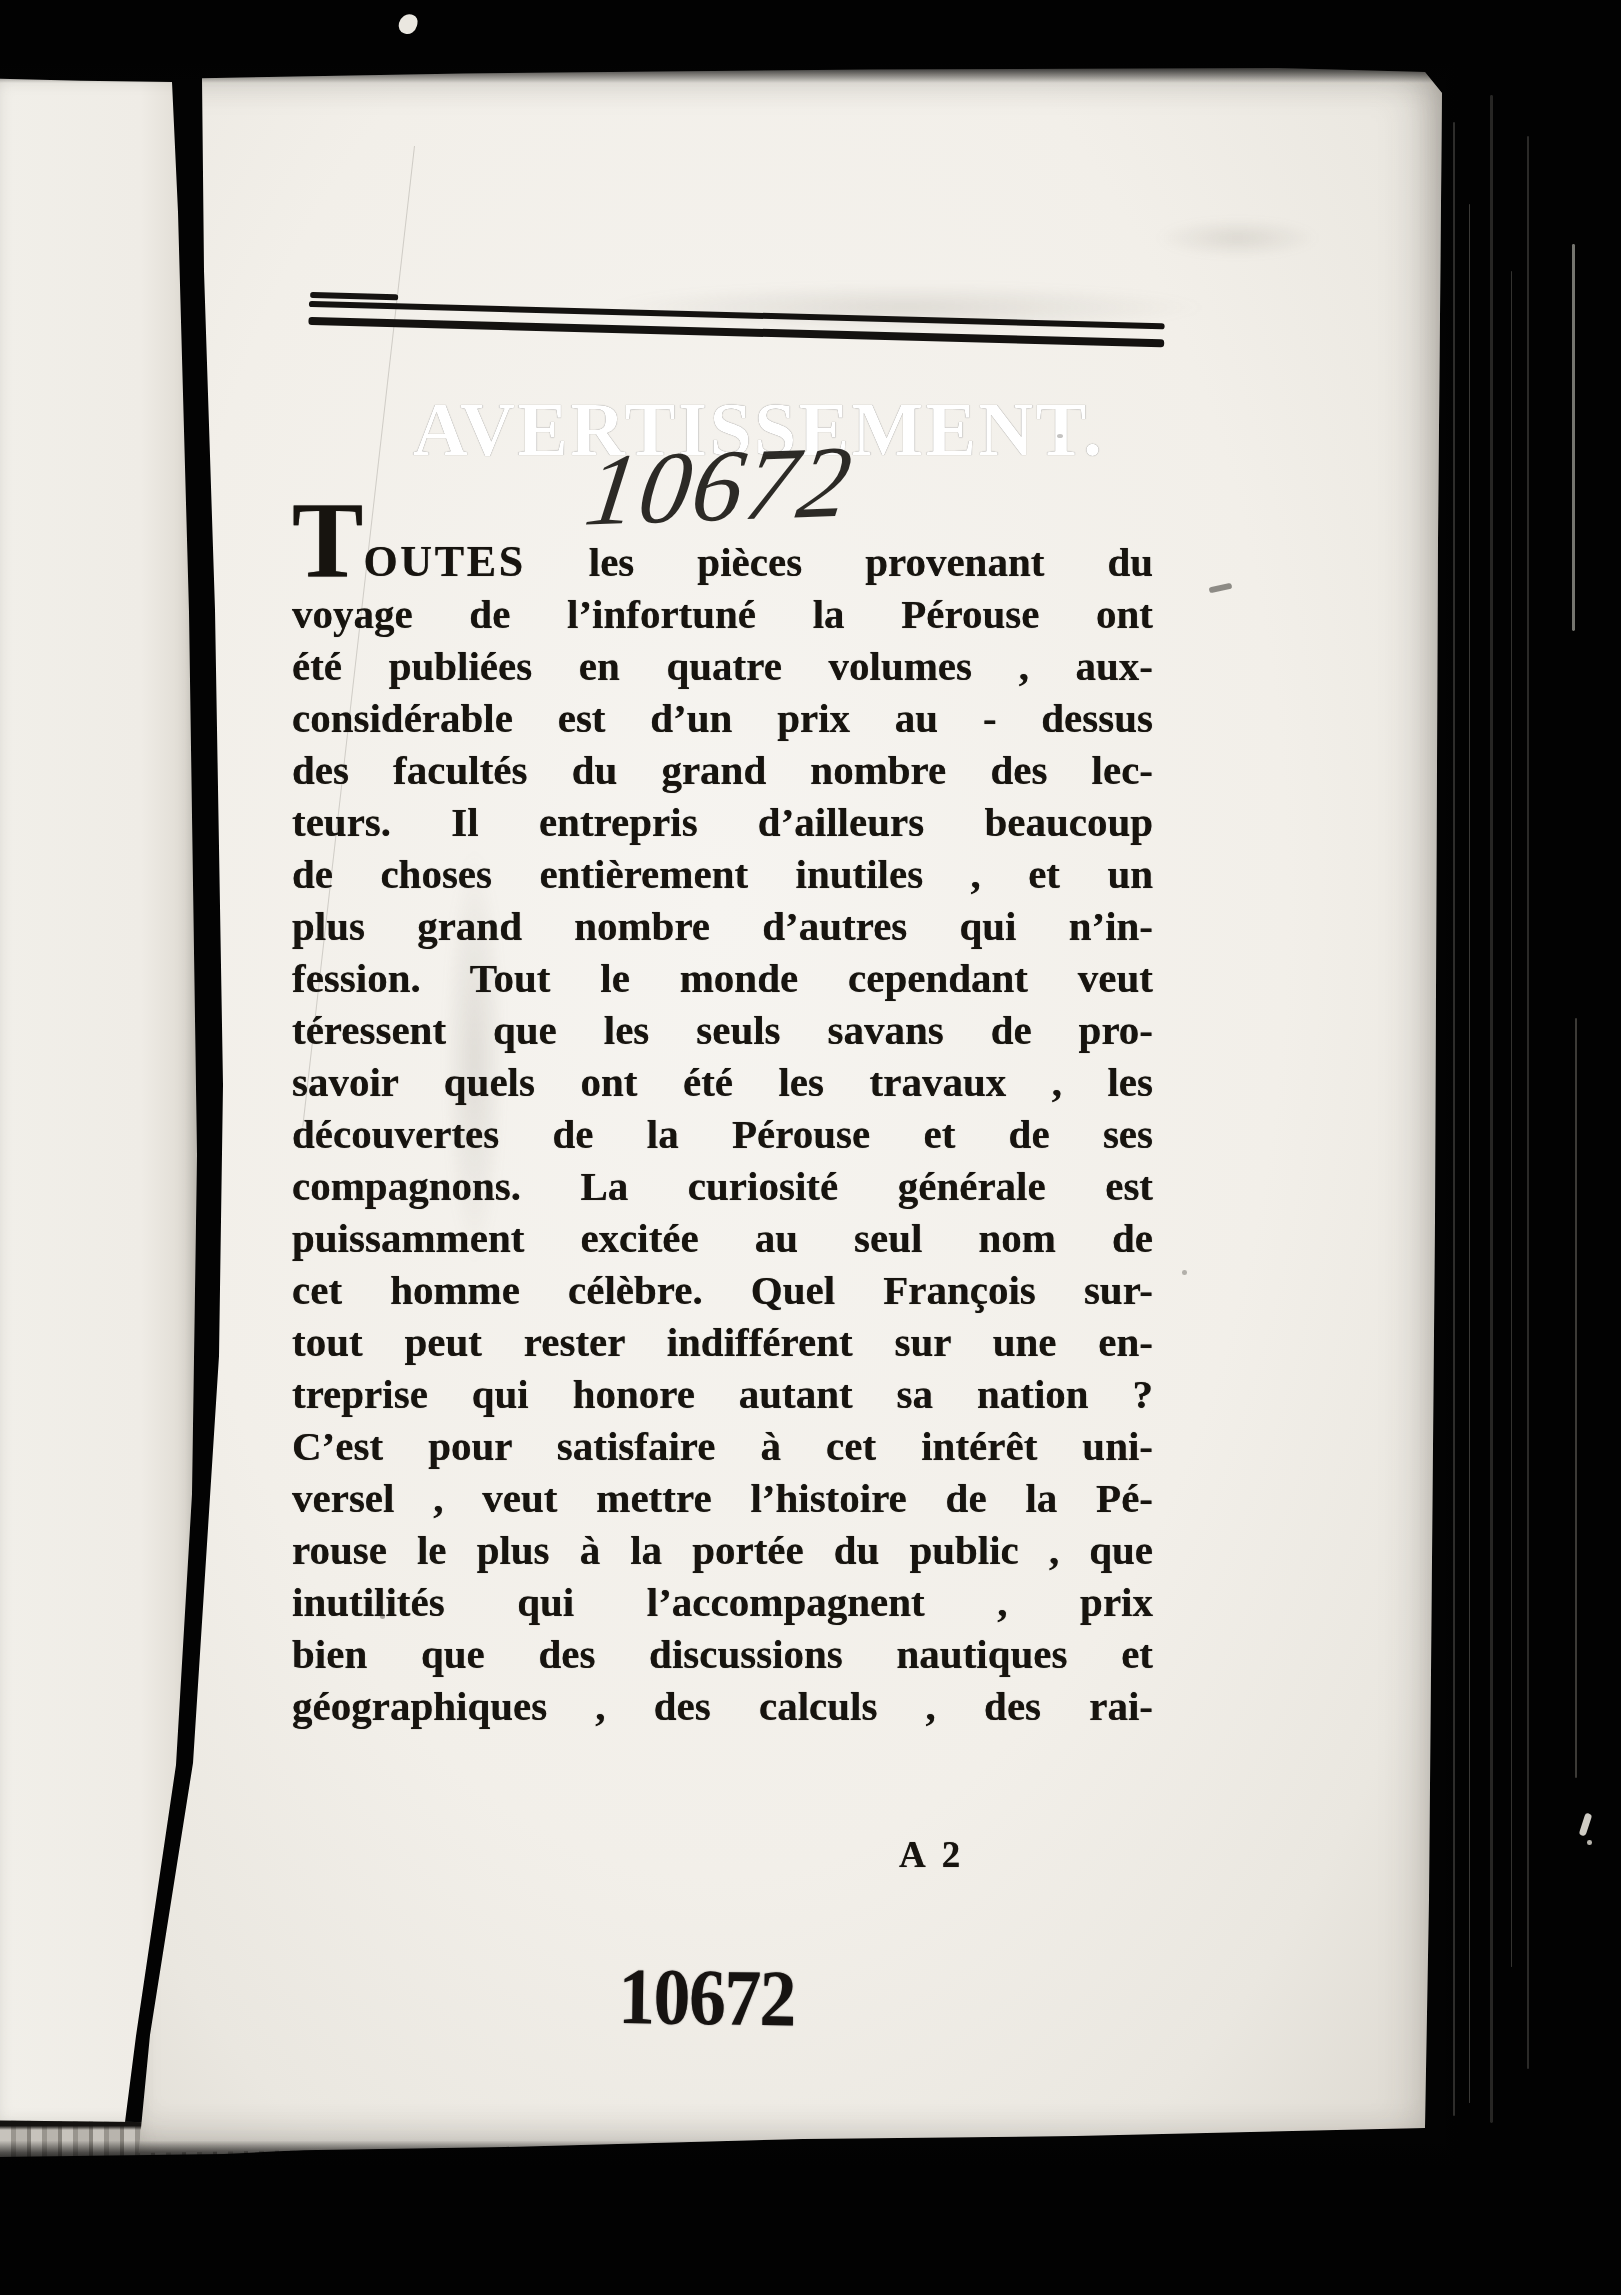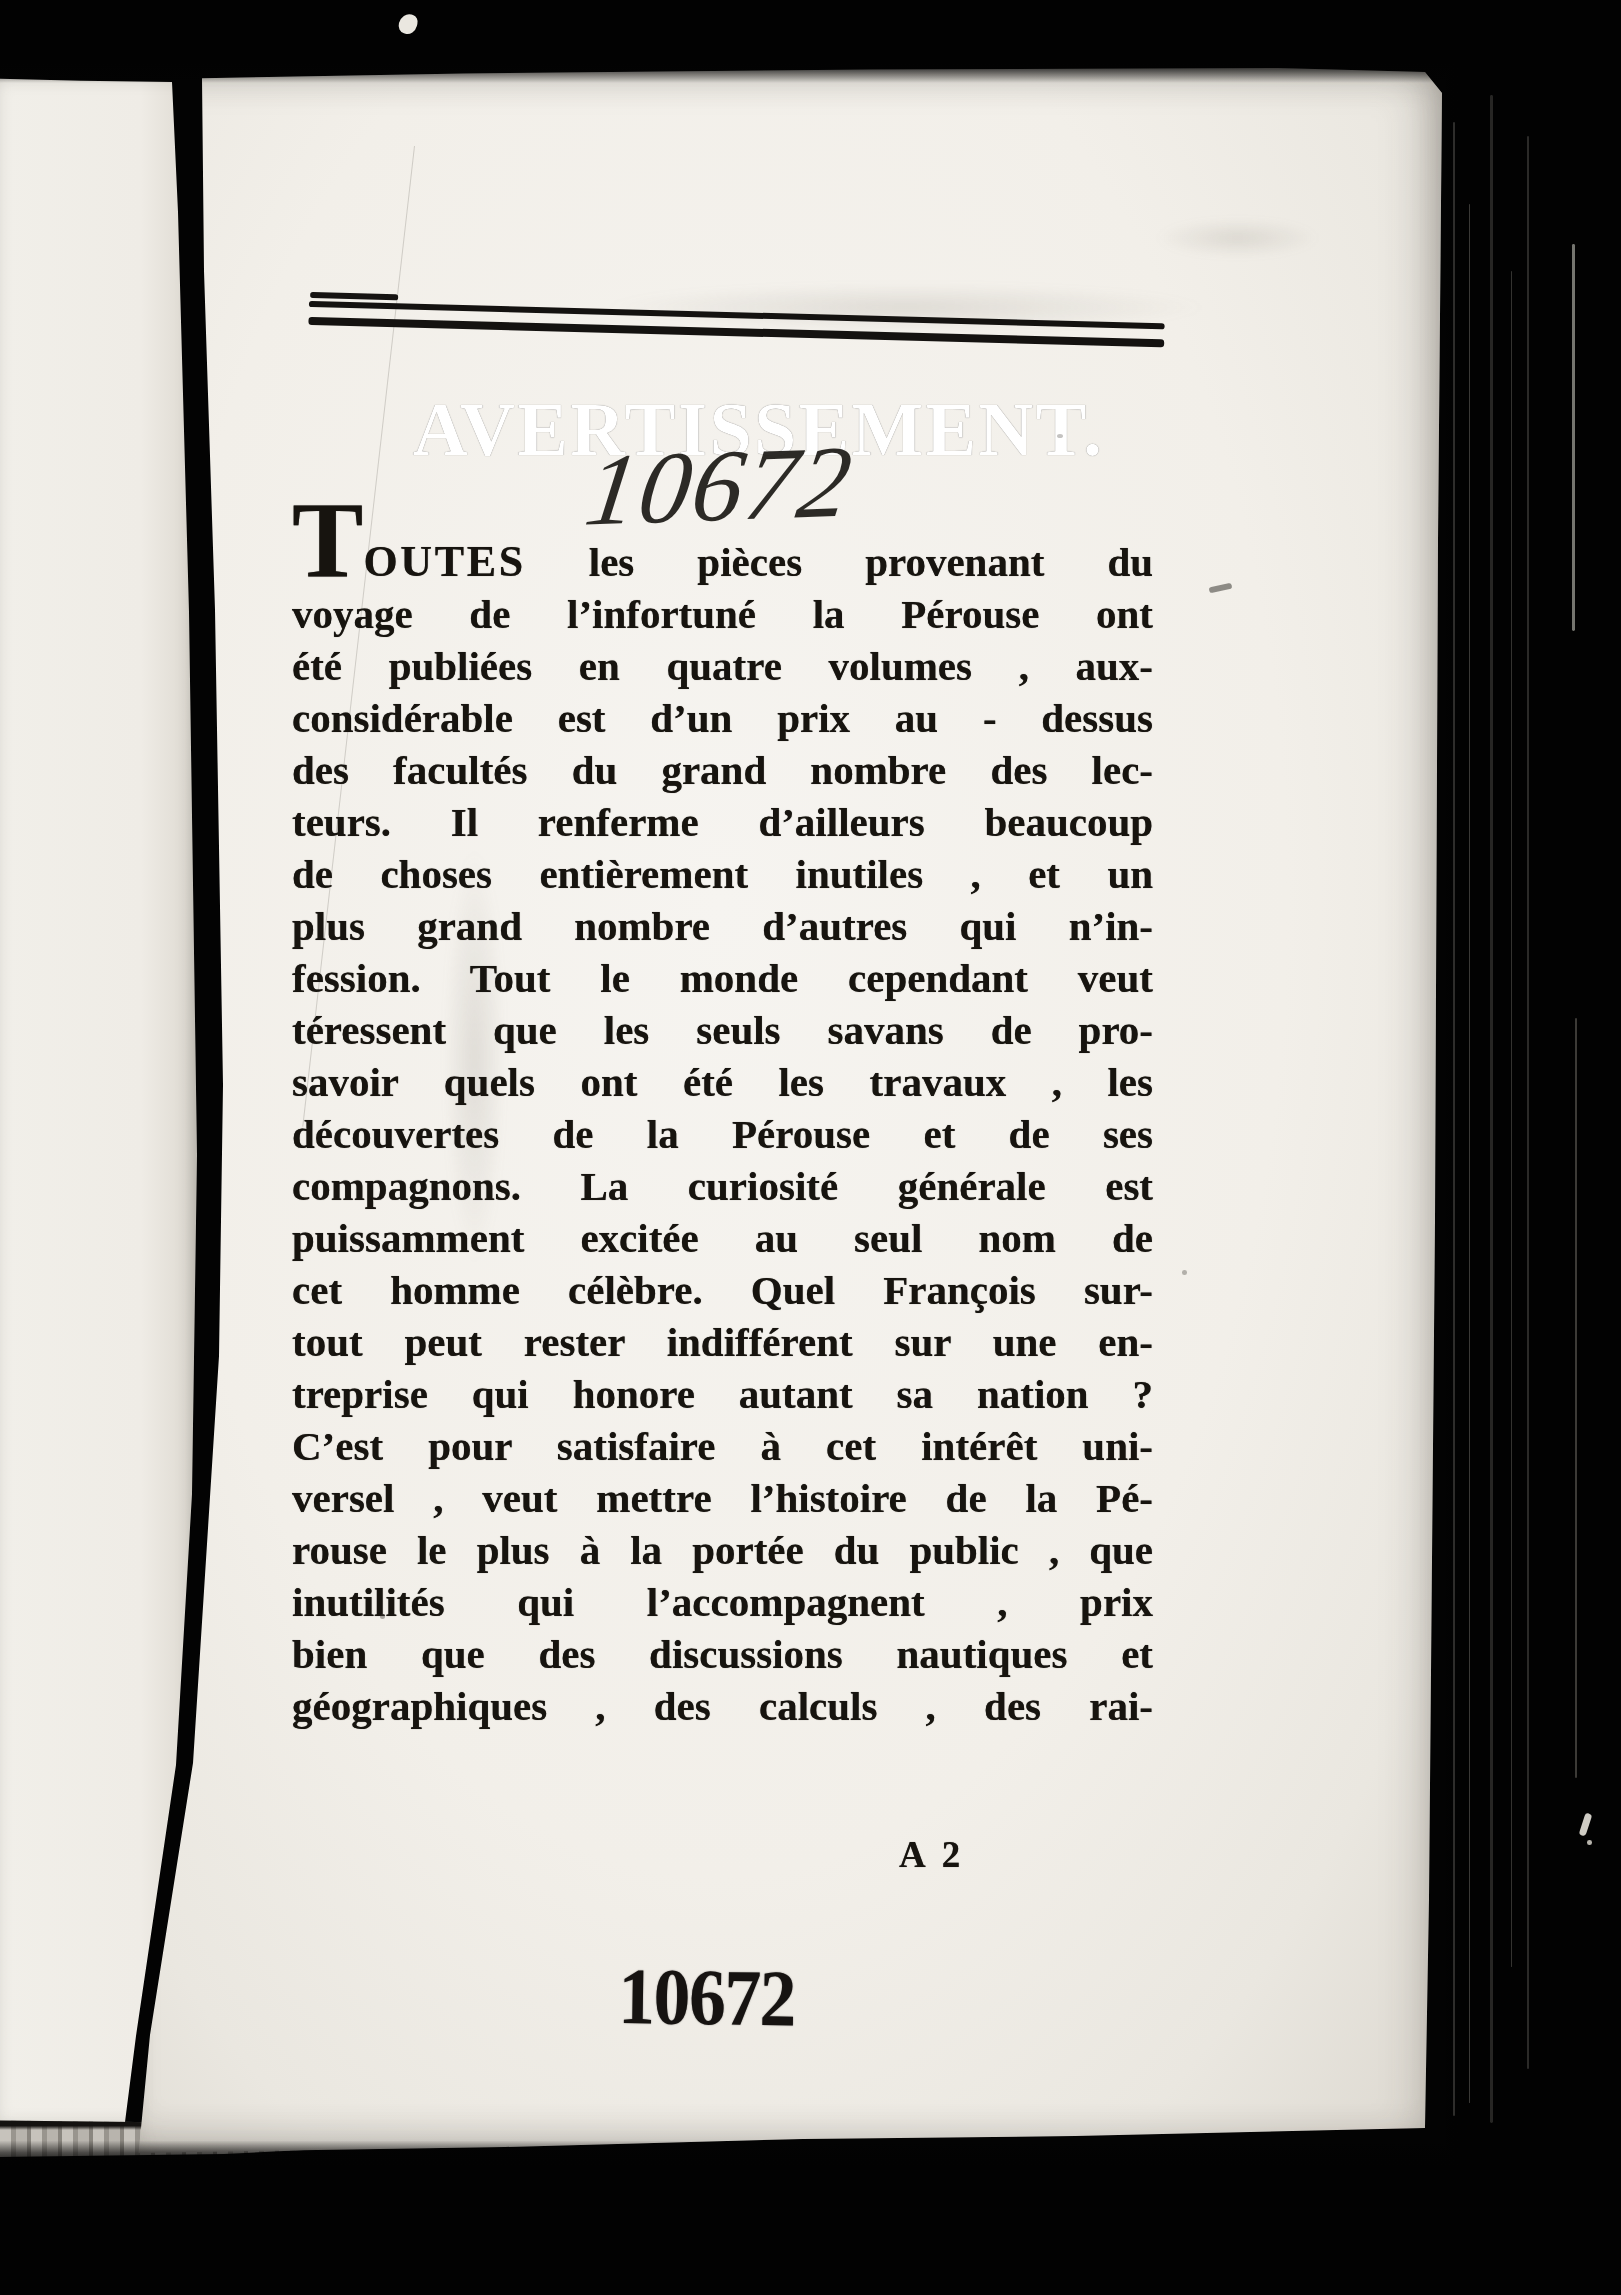--- a/index.html
+++ b/index.html
@@ -123,21 +123,21 @@
   <h1 class="title">AVERTISSEMENT.</h1>
 
   <div class="handwritten">10672</div>
 
   <div class="bodytext">
     <div class="line first"><span class="initial">T</span><span class="caps">OUTES</span><span> les pièces provenant du</span></div>
     <div class="line">voyage de l’infortuné la Pérouse ont</div>
     <div class="line">été publiées en quatre volumes , aux-</div>
     <div class="line">considérable est d’un prix au - dessus</div>
     <div class="line">des facultés du grand nombre des lec-</div>
-    <div class="line">teurs. Il renferme d’ailleurs beaucoup</div>
+    <div class="line">teurs. Il entrepris d’ailleurs beaucoup</div>
     <div class="line">de choses entièrement inutiles , et un</div>
     <div class="line">plus grand nombre d’autres qui n’in-</div>
     <div class="line">fession. Tout le monde cependant veut</div>
     <div class="line">téressent que les seuls savans de pro-</div>
     <div class="line">savoir quels ont été les travaux , les</div>
     <div class="line">découvertes de la Pérouse et de ses</div>
     <div class="line">compagnons. La curiosité générale est</div>
     <div class="line">puissamment excitée au seul nom de</div>
     <div class="line">cet homme célèbre. Quel François sur-</div>
     <div class="line">tout peut rester indifférent sur une en-</div>

